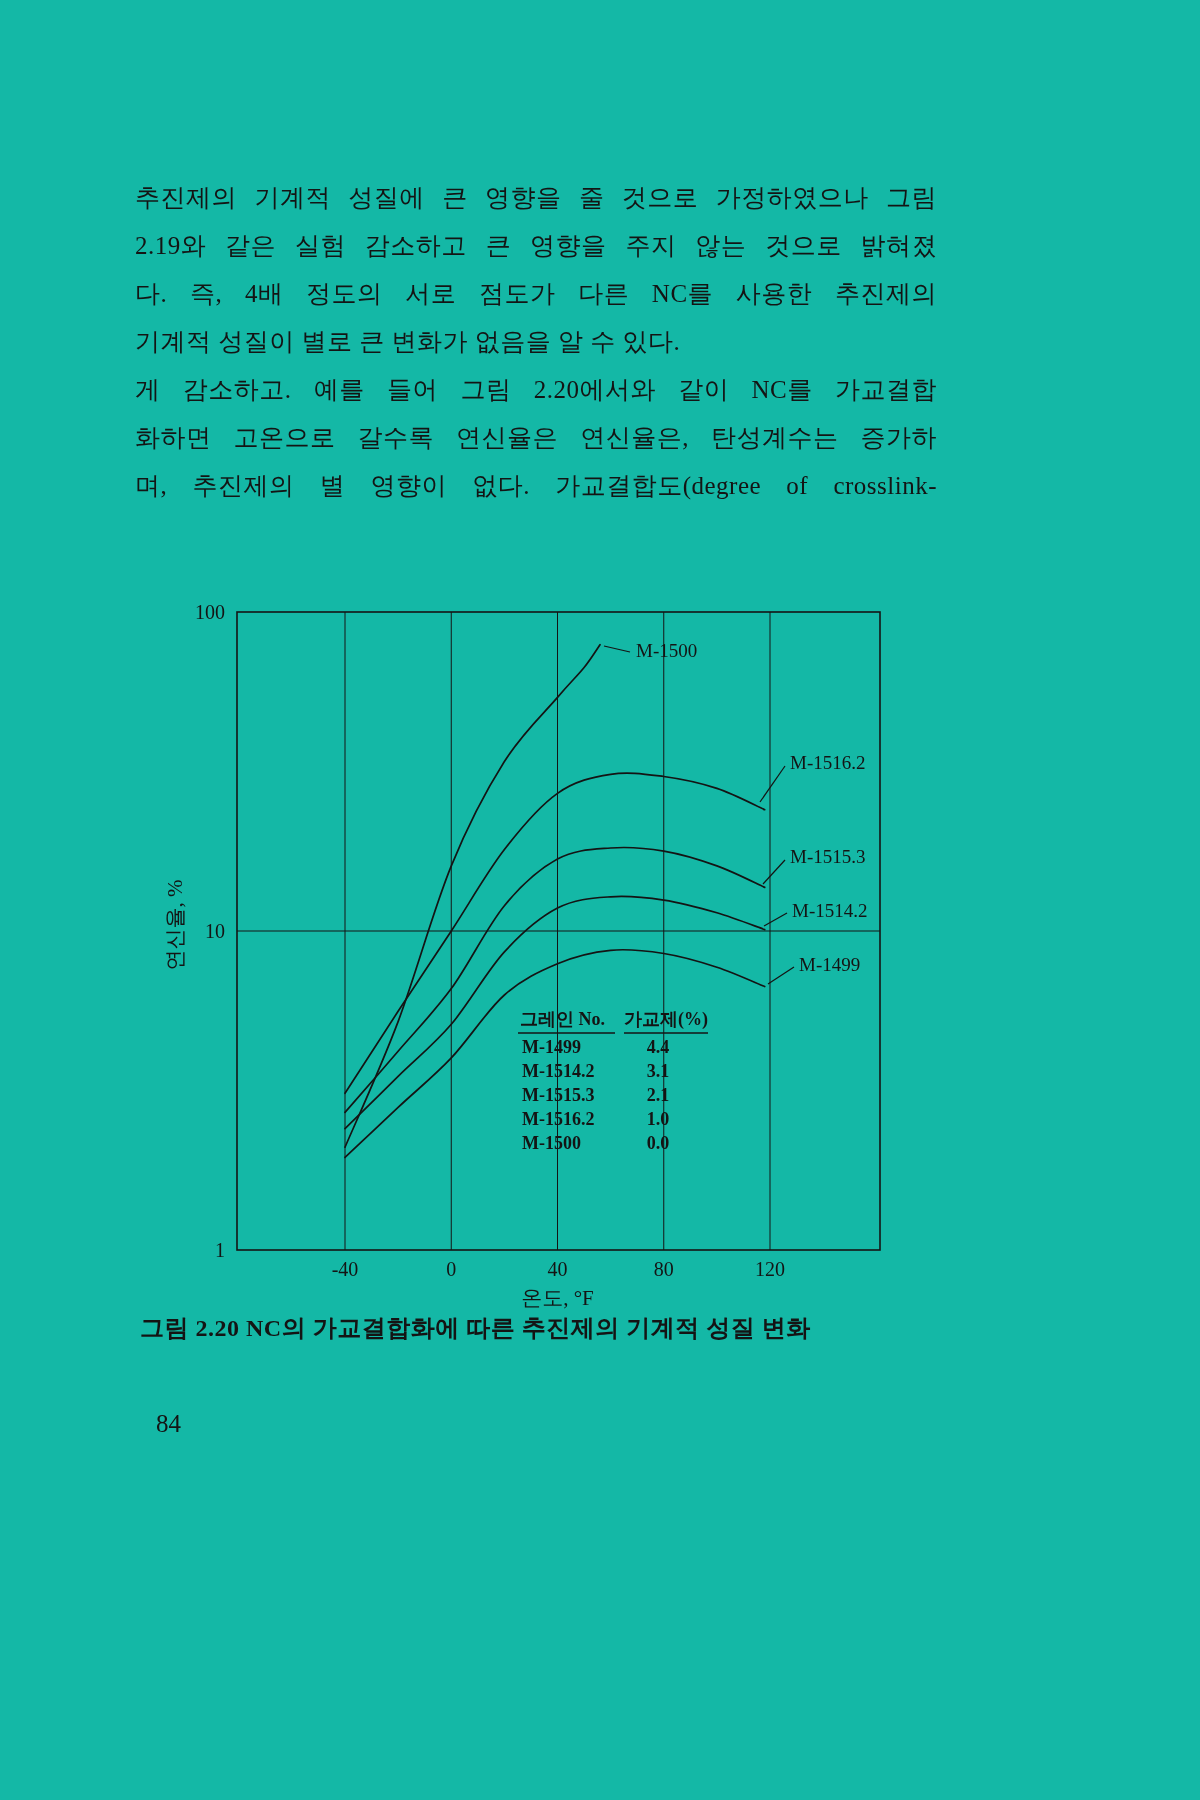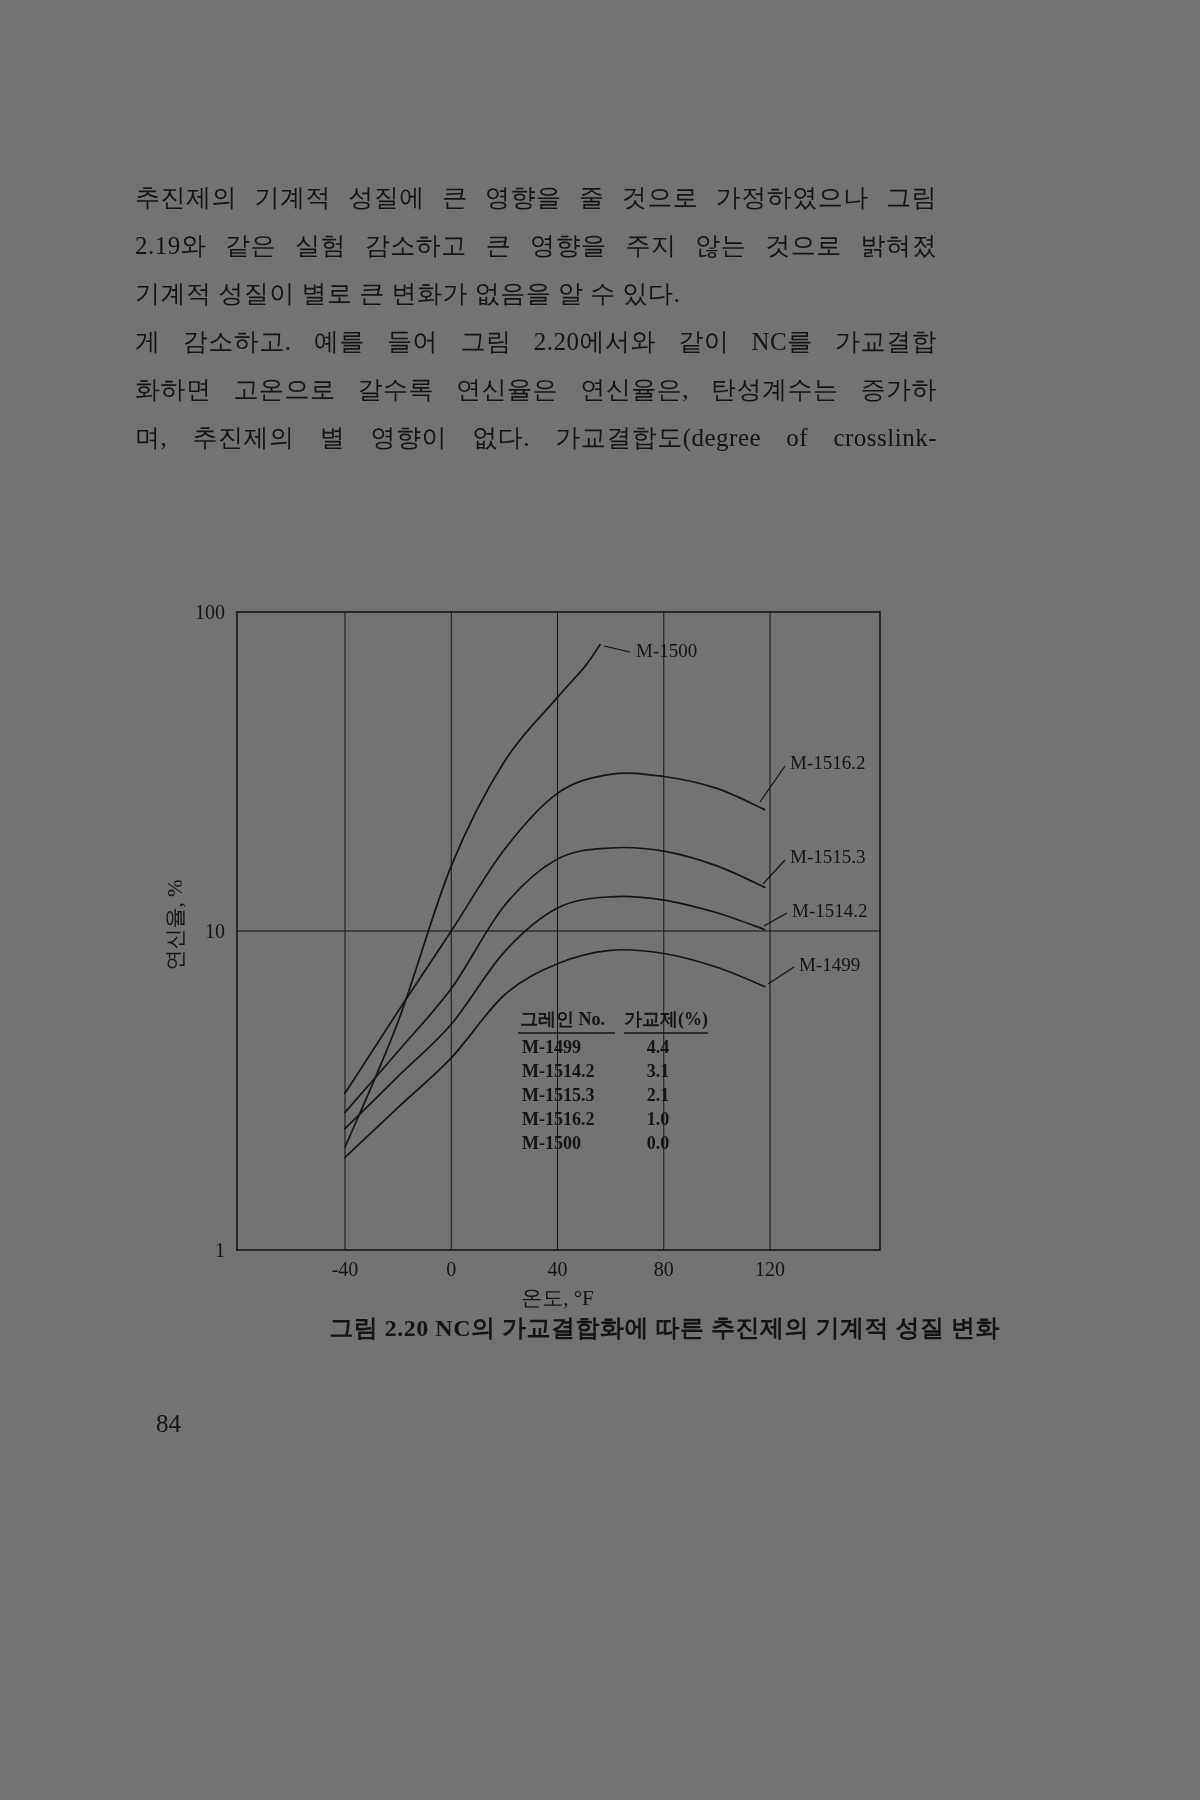--- a/index.html
+++ b/index.html
@@ -1,35 +1,36 @@
 <!DOCTYPE html>
 <html><head>
 <meta charset="utf-8">
 <style>
   html,body{margin:0;padding:0;background:#ffffff;}
-  .page{position:relative;width:1200px;height:1800px;background:#737373;overflow:hidden;
+  .page{position:relative;width:1200px;height:1800px;background:#14b8a6;overflow:hidden;
         font-family:"Liberation Serif","DejaVu Serif",serif;color:#141414;}
   .text-block{position:absolute;left:135px;top:174px;width:802px;font-size:25px;line-height:48px;letter-spacing:0.5px;}
   .text-line{white-space:normal;}
   .text-line.j{text-align:justify;text-align-last:justify;}
   .text-line.ind{padding-left:27px;}
-  .figure-caption{position:absolute;left:140px;top:1312px;width:860px;text-align:right;
+  .figure-caption{position:absolute;left:140px;top:1312px;width:860px;text-align:left;
         font-size:24px;font-weight:700;letter-spacing:0.5px;}
   .page-number{position:absolute;left:156px;top:1410px;font-size:25px;font-weight:400;}
   svg text{font-family:"Liberation Serif","DejaVu Serif",serif;fill:#141414;}
   .chart-wrap{position:absolute;left:160px;top:595px;width:780px;height:730px;}
 </style>
 </head>
 <body>
 
 <div class="page">
 
   <div class="text-block">
       <div class="text-line j">추진제의 기계적 성질에 큰 영향을 줄 것으로 가정하였으나 그림</div>
       <div class="text-line j">2.19와 같은 실험 감소하고 큰 영향을 주지 않는 것으로 밝혀졌</div>
+      <div class="text-line j">다. 즉, 4배 정도의 서로 점도가 다른 NC를 사용한 추진제의</div>
       <div class="text-line">기계적 성질이 별로 큰 변화가 없음을 알 수 있다.</div>
       <div class="text-line j">게 감소하고. 예를 들어 그림 2.20에서와 같이 NC를 가교결합</div>
       <div class="text-line j">화하면 고온으로 갈수록 연신율은 연신율은, 탄성계수는 증가하</div>
       <div class="text-line j">며, 추진제의 별 영향이 없다. 가교결합도(degree of crosslink-</div>
     </div>
 
   <div class="chart-wrap">
     <svg id="chart" width="780" height="730" viewBox="0 0 780 730">
         <line x1="185" y1="17" x2="185" y2="655" stroke="#141414" stroke-width="1"></line>
         <line x1="291.25" y1="17" x2="291.25" y2="655" stroke="#141414" stroke-width="1"></line>

